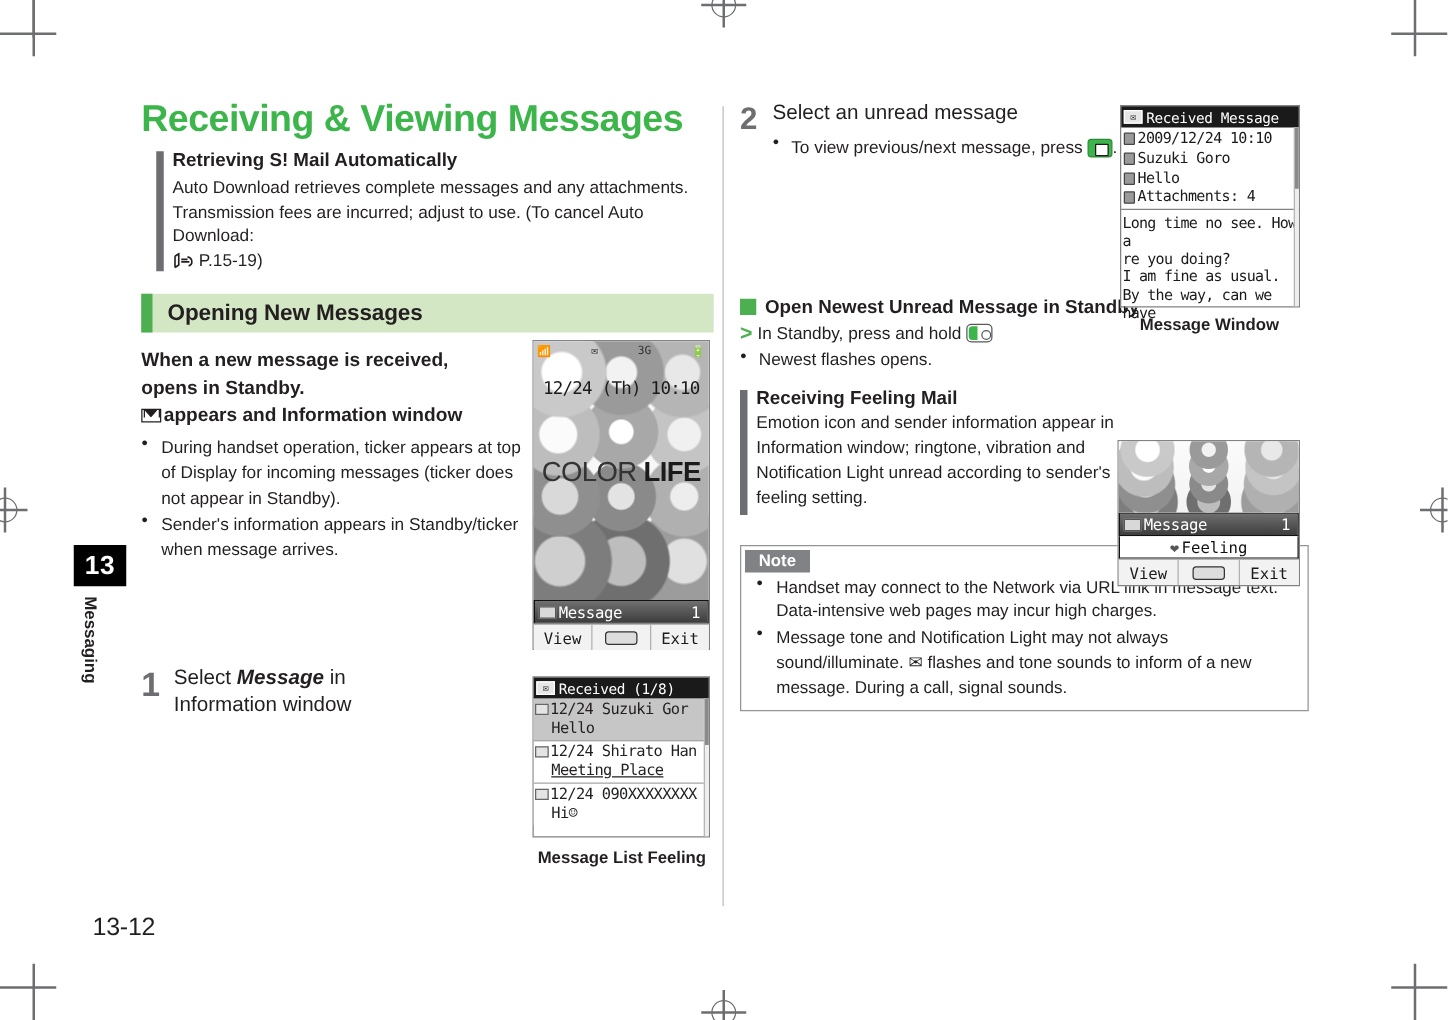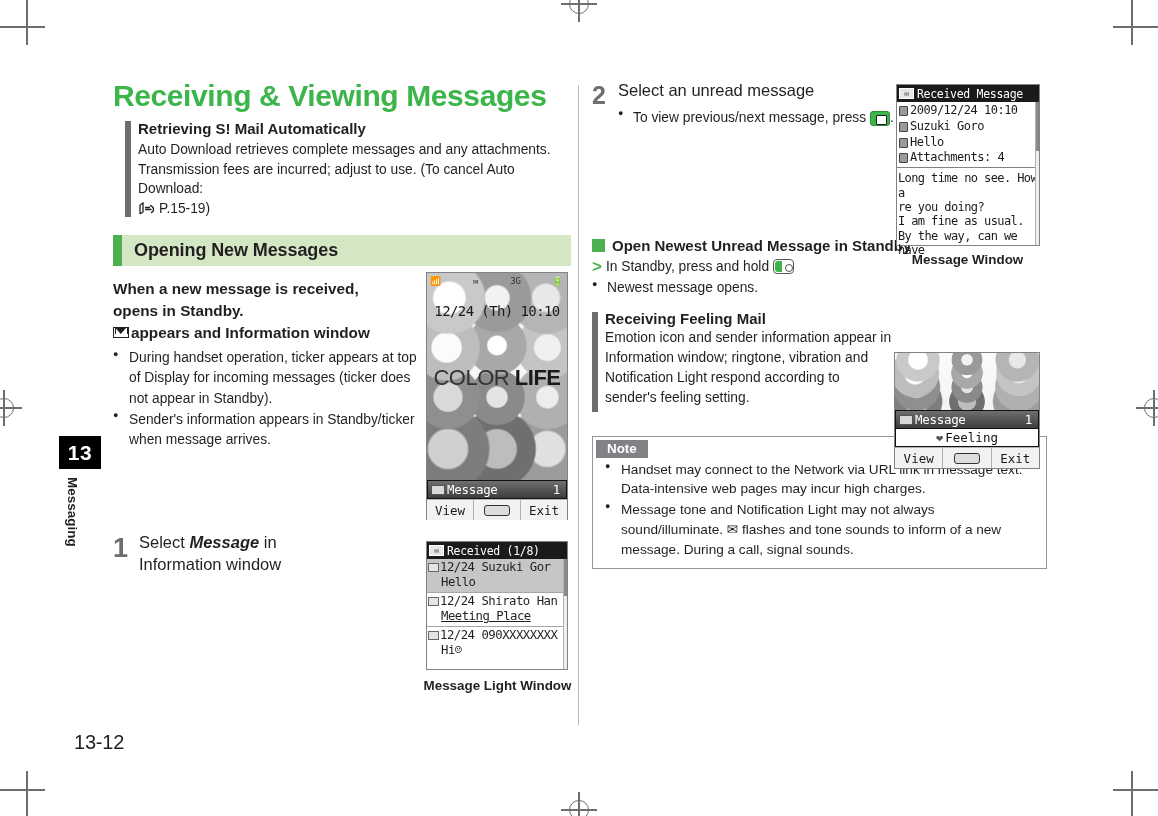--- a/index.html
+++ b/index.html
@@ -489,21 +489,21 @@
             <span class="mini-ic"></span>
             <span>12/24 090XXXXXXXX</span>
           </div>
         <div class="l2">Hi☺</div>
       </div>
     </div>
     <div class="scrollstrip">
         <i></i>
       </div>
   </div>
-  <div class="shot-caption" style="position:absolute;left:400px;top:674px;width:195px;">Message Light Window</div>
+  <div class="shot-caption" style="position:absolute;left:400px;top:674px;width:195px;">Message List Feeling</div>
 
   <div class="col-right">
 
     <div class="step">
       <div class="num" style="font-size:25px;">2</div>
       <div style="width:300px;">
         <div class="step-text">Select an unread message</div>
         <ul class="bullets" style="margin-top:6px;width:300px;">
           <li style="padding-left:15px;">
             <span>To view previous/next message, press </span><span class="key-nav"></span><span>.</span>
@@ -516,27 +516,27 @@
       <div class="sub-head">
         <span class="sq"></span>
         <span>Open Newest Unread Message in Standby</span>
       </div>
       <div class="arrow-line">
         <span class="gt">&gt;</span>
         <span>In Standby, press and hold </span>
         <span class="key-half"></span>
       </div>
       <ul class="bullets" style="width:300px;margin-top:2px;">
-        <li style="padding-left:15px;">Newest message opens.</li>
+        <li style="padding-left:15px;">Newest flashes opens.</li>
       </ul>
     </div>
 
     <div class="feel-block">
       <div class="fb-title">Receiving Feeling Mail</div>
-      <div class="fb-body">Emotion icon and sender information appear in Information window; ringtone, vibration and Notification Light respond according to sender's feeling setting.</div>
+      <div class="fb-body">Emotion icon and sender information appear in Information window; ringtone, vibration and Notification Light unread according to sender's feeling setting.</div>
     </div>
 
     <div class="note-box" style="margin-top:28px;">
       <div class="note-title">Note</div>
       <ul>
         <li>Handset may connect to the Network via URL link in message text. Data-intensive web pages may incur high charges.</li>
         <li>Message tone and Notification Light may not always sound/illuminate. ✉ flashes and tone sounds to inform of a new message. During a call, signal sounds.</li>
       </ul>
     </div>
 

